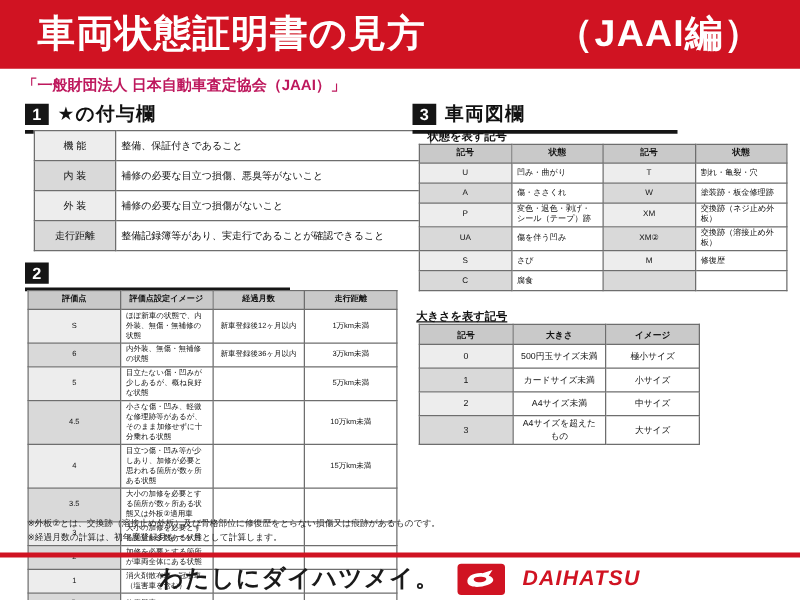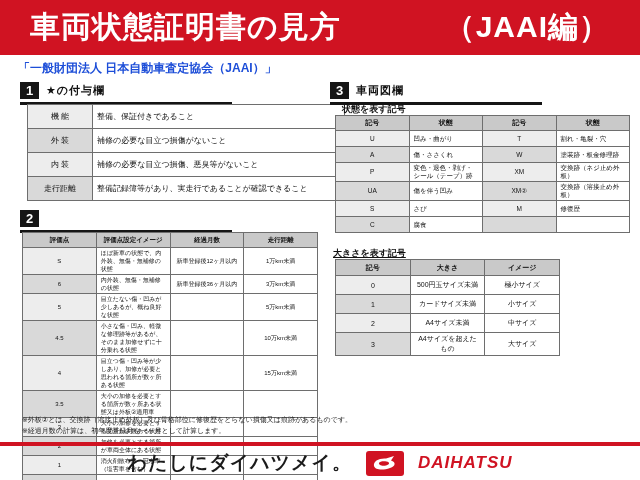--- a/index.html
+++ b/index.html
@@ -5,28 +5,28 @@
   html,body{margin:0;padding:0;background:#fff;}
   .page{position:relative;width:640px;height:480px;background:#ffffff;overflow:hidden;
         font-family:"Liberation Sans","DejaVu Sans",sans-serif;color:#111;}
 
   
   .topbar{position:absolute;left:0;top:0;width:640px;height:55px;background:#d01322;
           display:flex;align-items:center;justify-content:space-between;
           padding:0 30px;box-sizing:border-box;gap:36px;}
   .topbar-title,.topbar-edition{color:#ffffff;font-weight:bold;font-size:30px;letter-spacing:1px;white-space:nowrap;}
 
-  .subtitle{position:absolute;left:18px;top:60px;font-size:12px;font-weight:bold;color:#1d4ed8;}
+  .subtitle{position:absolute;left:18px;top:60px;font-size:12px;font-weight:bold;color:#be185d;}
 
   
   .sec-head{position:absolute;display:flex;align-items:center;gap:7px;
             border-bottom:3px solid #151515;padding-bottom:3px;width:212px;}
   .sec-num{display:inline-block;min-width:19px;height:17px;background:#151515;color:#fff;
            text-align:center;font-weight:bold;font-size:13px;line-height:17px;}
-  .sec-title{font-size:11px;font-weight:bold;letter-spacing:1px;white-space:nowrap;}
+  .sec-title{font-size:15px;font-weight:bold;letter-spacing:1px;white-space:nowrap;}
 
   .mini-label{position:absolute;font-size:9px;font-weight:bold;}
 
   
   table.tbl{position:absolute;border-collapse:collapse;table-layout:fixed;background:#fff;}
   table.tbl th,table.tbl td{border:1px solid #6e6e6e;vertical-align:middle;
                             padding:1px 4px;overflow:hidden;}
   table.tbl th{background:#c9c9c9;font-weight:bold;text-align:center;}
   table.tbl td.key{text-align:center;}
   table.tbl tbody tr:nth-child(odd) td.key{background:#ededed;}
@@ -90,26 +90,26 @@
     <span class="sec-num">1</span>
     <span class="sec-title">★の付与欄</span>
   </div>
   <table class="tbl star-tbl">
       <tbody>
         <tr>
           <td class="c0 key">機 能</td>
           <td class="c1">整備、保証付きであること</td>
         </tr>
         <tr>
+          <td class="c0 key">内 装</td>
+          <td class="c1">補修の必要な目立つ損傷、悪臭等がないこと</td>
+        </tr>
+        <tr>
           <td class="c0 key">外 装</td>
           <td class="c1">補修の必要な目立つ損傷がないこと</td>
-        </tr>
-        <tr>
-          <td class="c0 key">内 装</td>
-          <td class="c1">補修の必要な目立つ損傷、悪臭等がないこと</td>
         </tr>
         <tr>
           <td class="c0 key">走行距離</td>
           <td class="c1">整備記録簿等があり、実走行であることが確認できること</td>
         </tr>
       </tbody>
     </table>
 
   <div class="sec-head" style="left:20px;top:210px;">
     <span class="sec-num">2</span>

